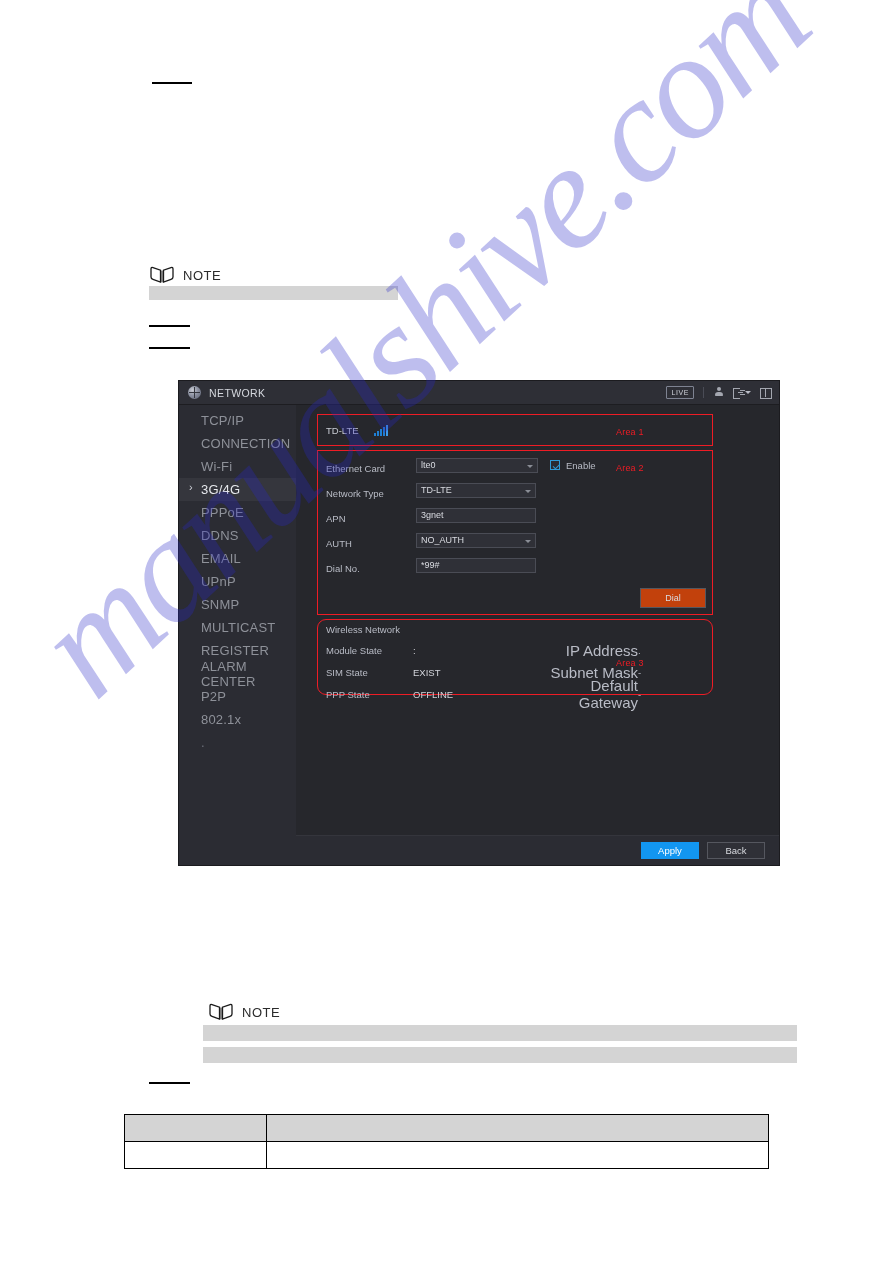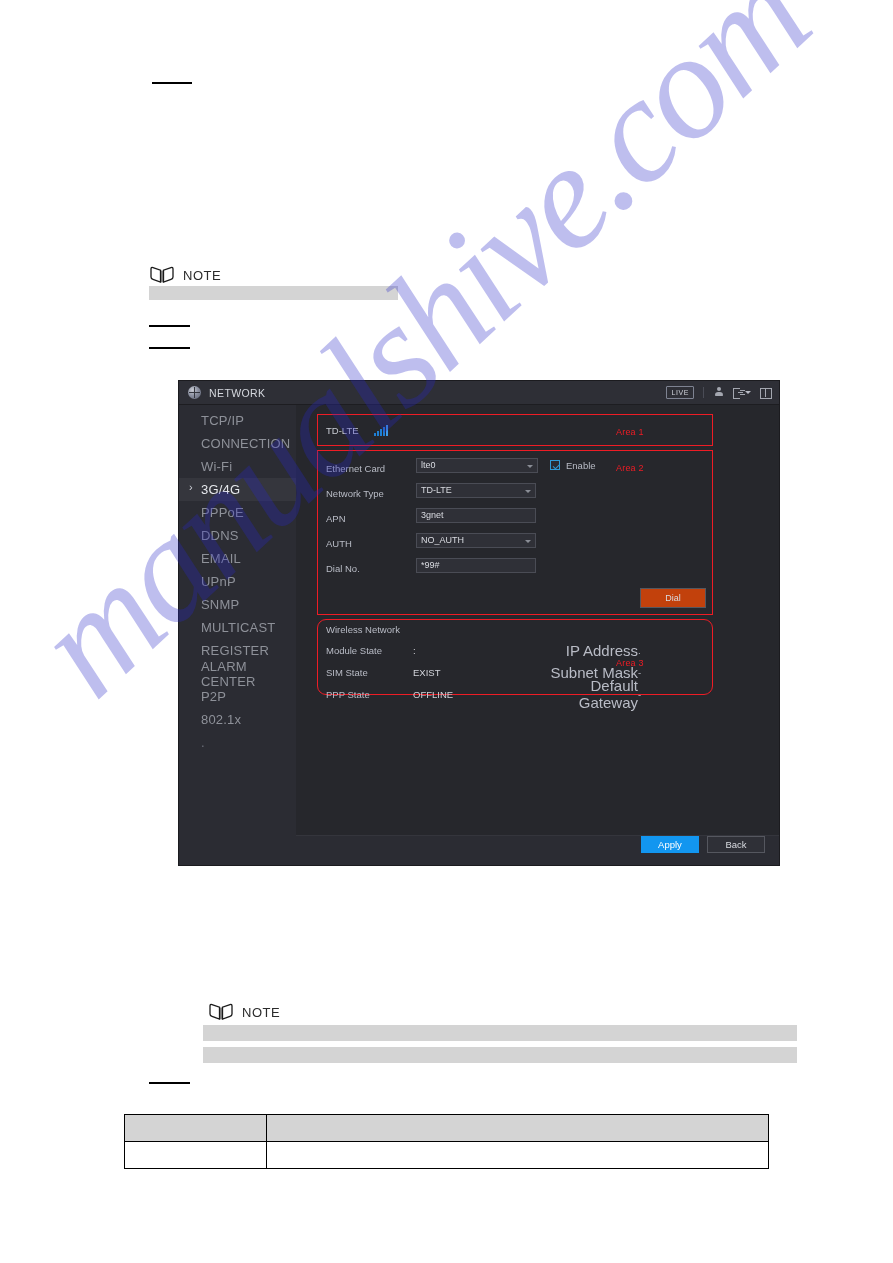--- a/index.html
+++ b/index.html
@@ -196,21 +196,21 @@
   .a3-grid { margin-top:4px; }
   .a3-row { display:flex; height:22px; align-items:center; }
   .a3-c1 { width:95px; padding-left:8px; font-size:9.5px; color:#b9bcc6; }
   .a3-c2 { width:130px; font-size:9.5px; color:#d3d5db; }
   .a3-c3 { width:95px; font-size:15px; color:#b9bcc6;text-align:right; }
   .a3-c4 { width:40px; font-size:9.5px; color:#b9bcc6; }
 
   .dev-footer {
     position:absolute; left:0; right:0; bottom:0; height:30px;
     background:#2b2c33; border-top:1px solid #34353c;
-    display:flex; align-items:flex-start; justify-content:flex-end; gap:8px; padding-right:14px;
+    display:flex; align-items:center; justify-content:flex-end; gap:8px; padding-right:14px;
   }
   .btn-apply {
     background:#1296f0; border:1px solid #1296f0; color:#fff;
     width:58px; height:17px; font-size:9.5px;
     display:flex;align-items:center;justify-content:center;
   }
   .btn-back {
     background:#2f3037; border:1px solid #55575f; color:#d9dbe1;
     width:58px; height:17px; font-size:9.5px;
     display:flex;align-items:center;justify-content:center;

